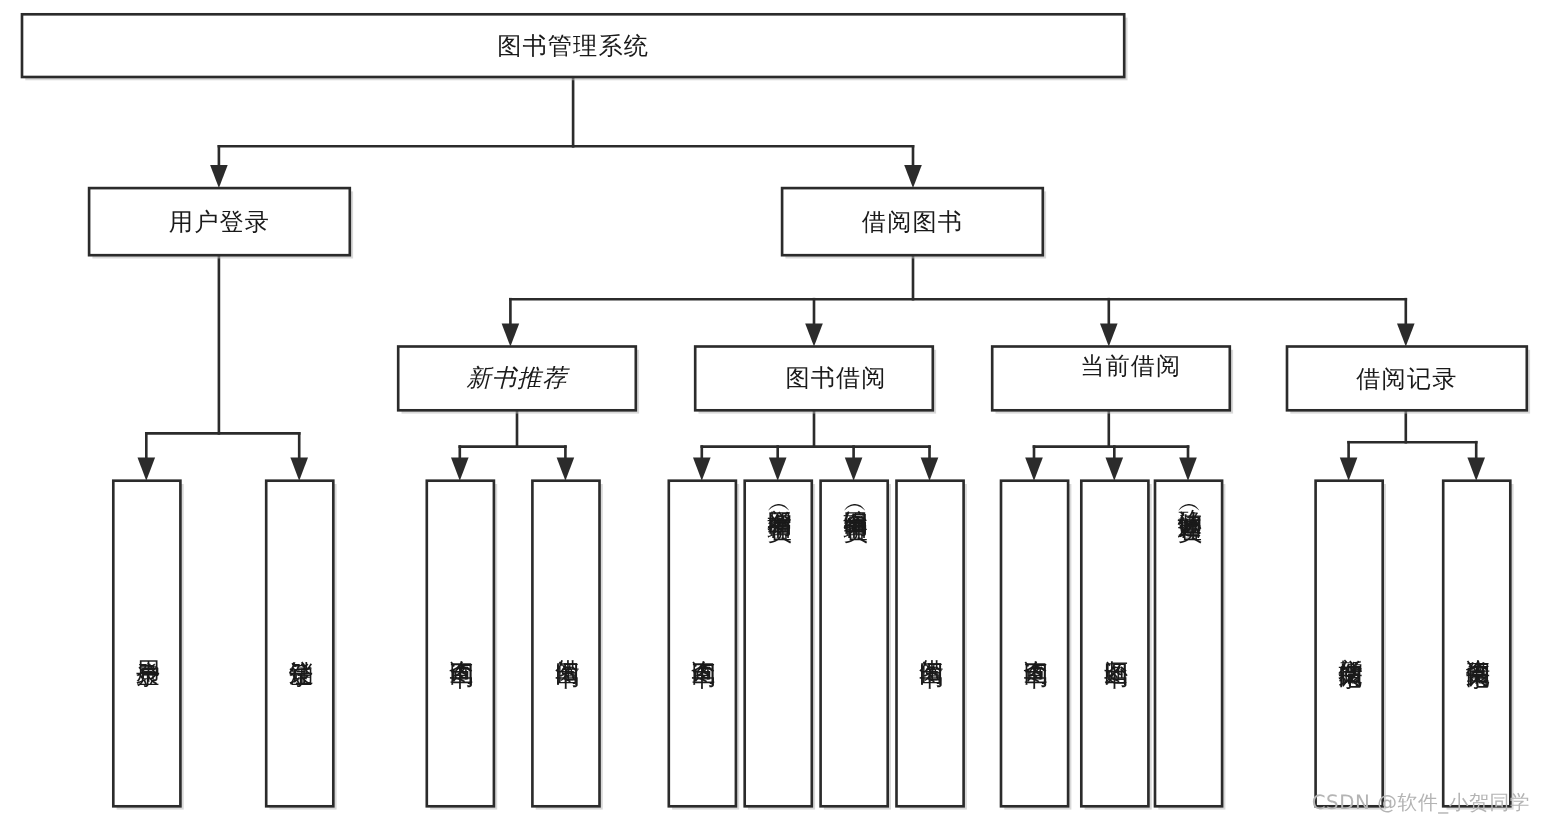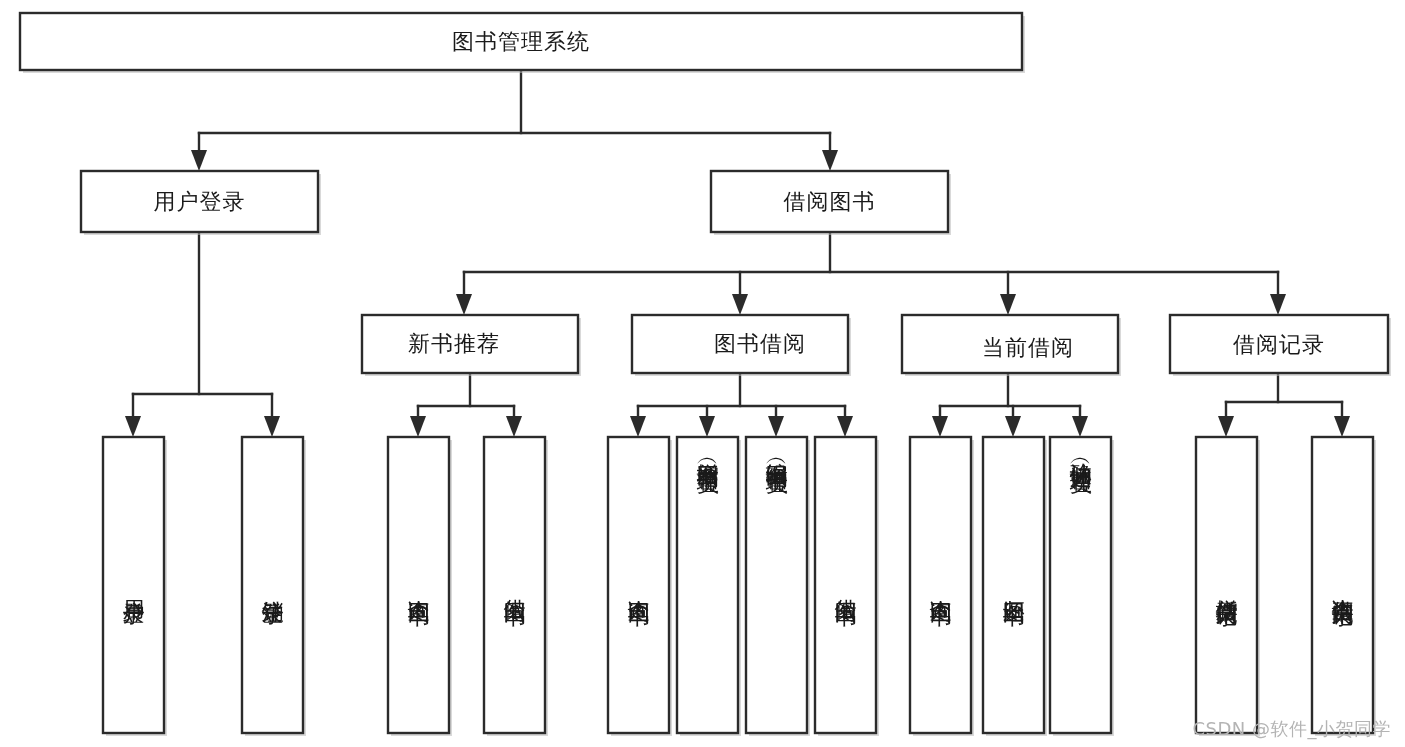--- a/index.html
+++ b/index.html
@@ -258,23 +258,23 @@
       <rect class="box-shadow" x="1315" y="440" width="61" height="296"></rect>
       <rect class="box-rect" x="1312" y="437" width="61" height="296"></rect>
     </g>
   </svg>
 
   <div class="horiz-label" style="left:20px; top:13px; width:1002px; height:57px;">图书管理系统</div>
 
   <div class="horiz-label" style="left:81px; top:171px; width:237px; height:61px;">用户登录</div>
   <div class="horiz-label" style="left:711px; top:171px; width:237px; height:61px;">借阅图书</div>
 
-  <div class="horiz-label" style="left:346px; top:315px; width:216px; height:58px;">新书推荐</div>
+  <div class="horiz-label" style="left:362px; top:315px; width:216px; height:58px;font-style:italic;">新书推荐</div>
   <div class="horiz-label" style="left:632px; top:315px; width:256px; height:58px;">图书借阅</div>
-  <div class="horiz-label" style="left:902px; top:319px; width:252px; height:58px;">当前借阅</div>
+  <div class="horiz-label" style="left:902px; top:304px; width:252px; height:58px;">当前借阅</div>
   <div class="horiz-label" style="left:1170px; top:315px; width:218px; height:60px;">借阅记录</div>
 
   <div class="vert-label" style="left:103px; top:437px; width:61px; height:296px;">用户登录</div>
   <div class="vert-label" style="left:242px; top:437px; width:61px; height:296px;">注销登录</div>
   <div class="vert-label" style="left:388px; top:437px; width:61px; height:296px;">查询图书</div>
   <div class="vert-label" style="left:484px; top:437px; width:61px; height:296px;">借阅图书</div>
   <div class="vert-label" style="left:608px; top:437px; width:61px; height:296px;">查询图书</div>
   <div class="vert-label" style="left:677px; top:437px; width:61px; height:296px; justify-content:flex-start; padding-top:8px; box-sizing:border-box;">新增图书（管理员）</div>
   <div class="vert-label" style="left:746px; top:437px; width:61px; height:296px; justify-content:flex-start; padding-top:8px; box-sizing:border-box;">编辑图书（管理员）</div>
   <div class="vert-label" style="left:815px; top:437px; width:61px; height:296px;">借阅图书</div>

